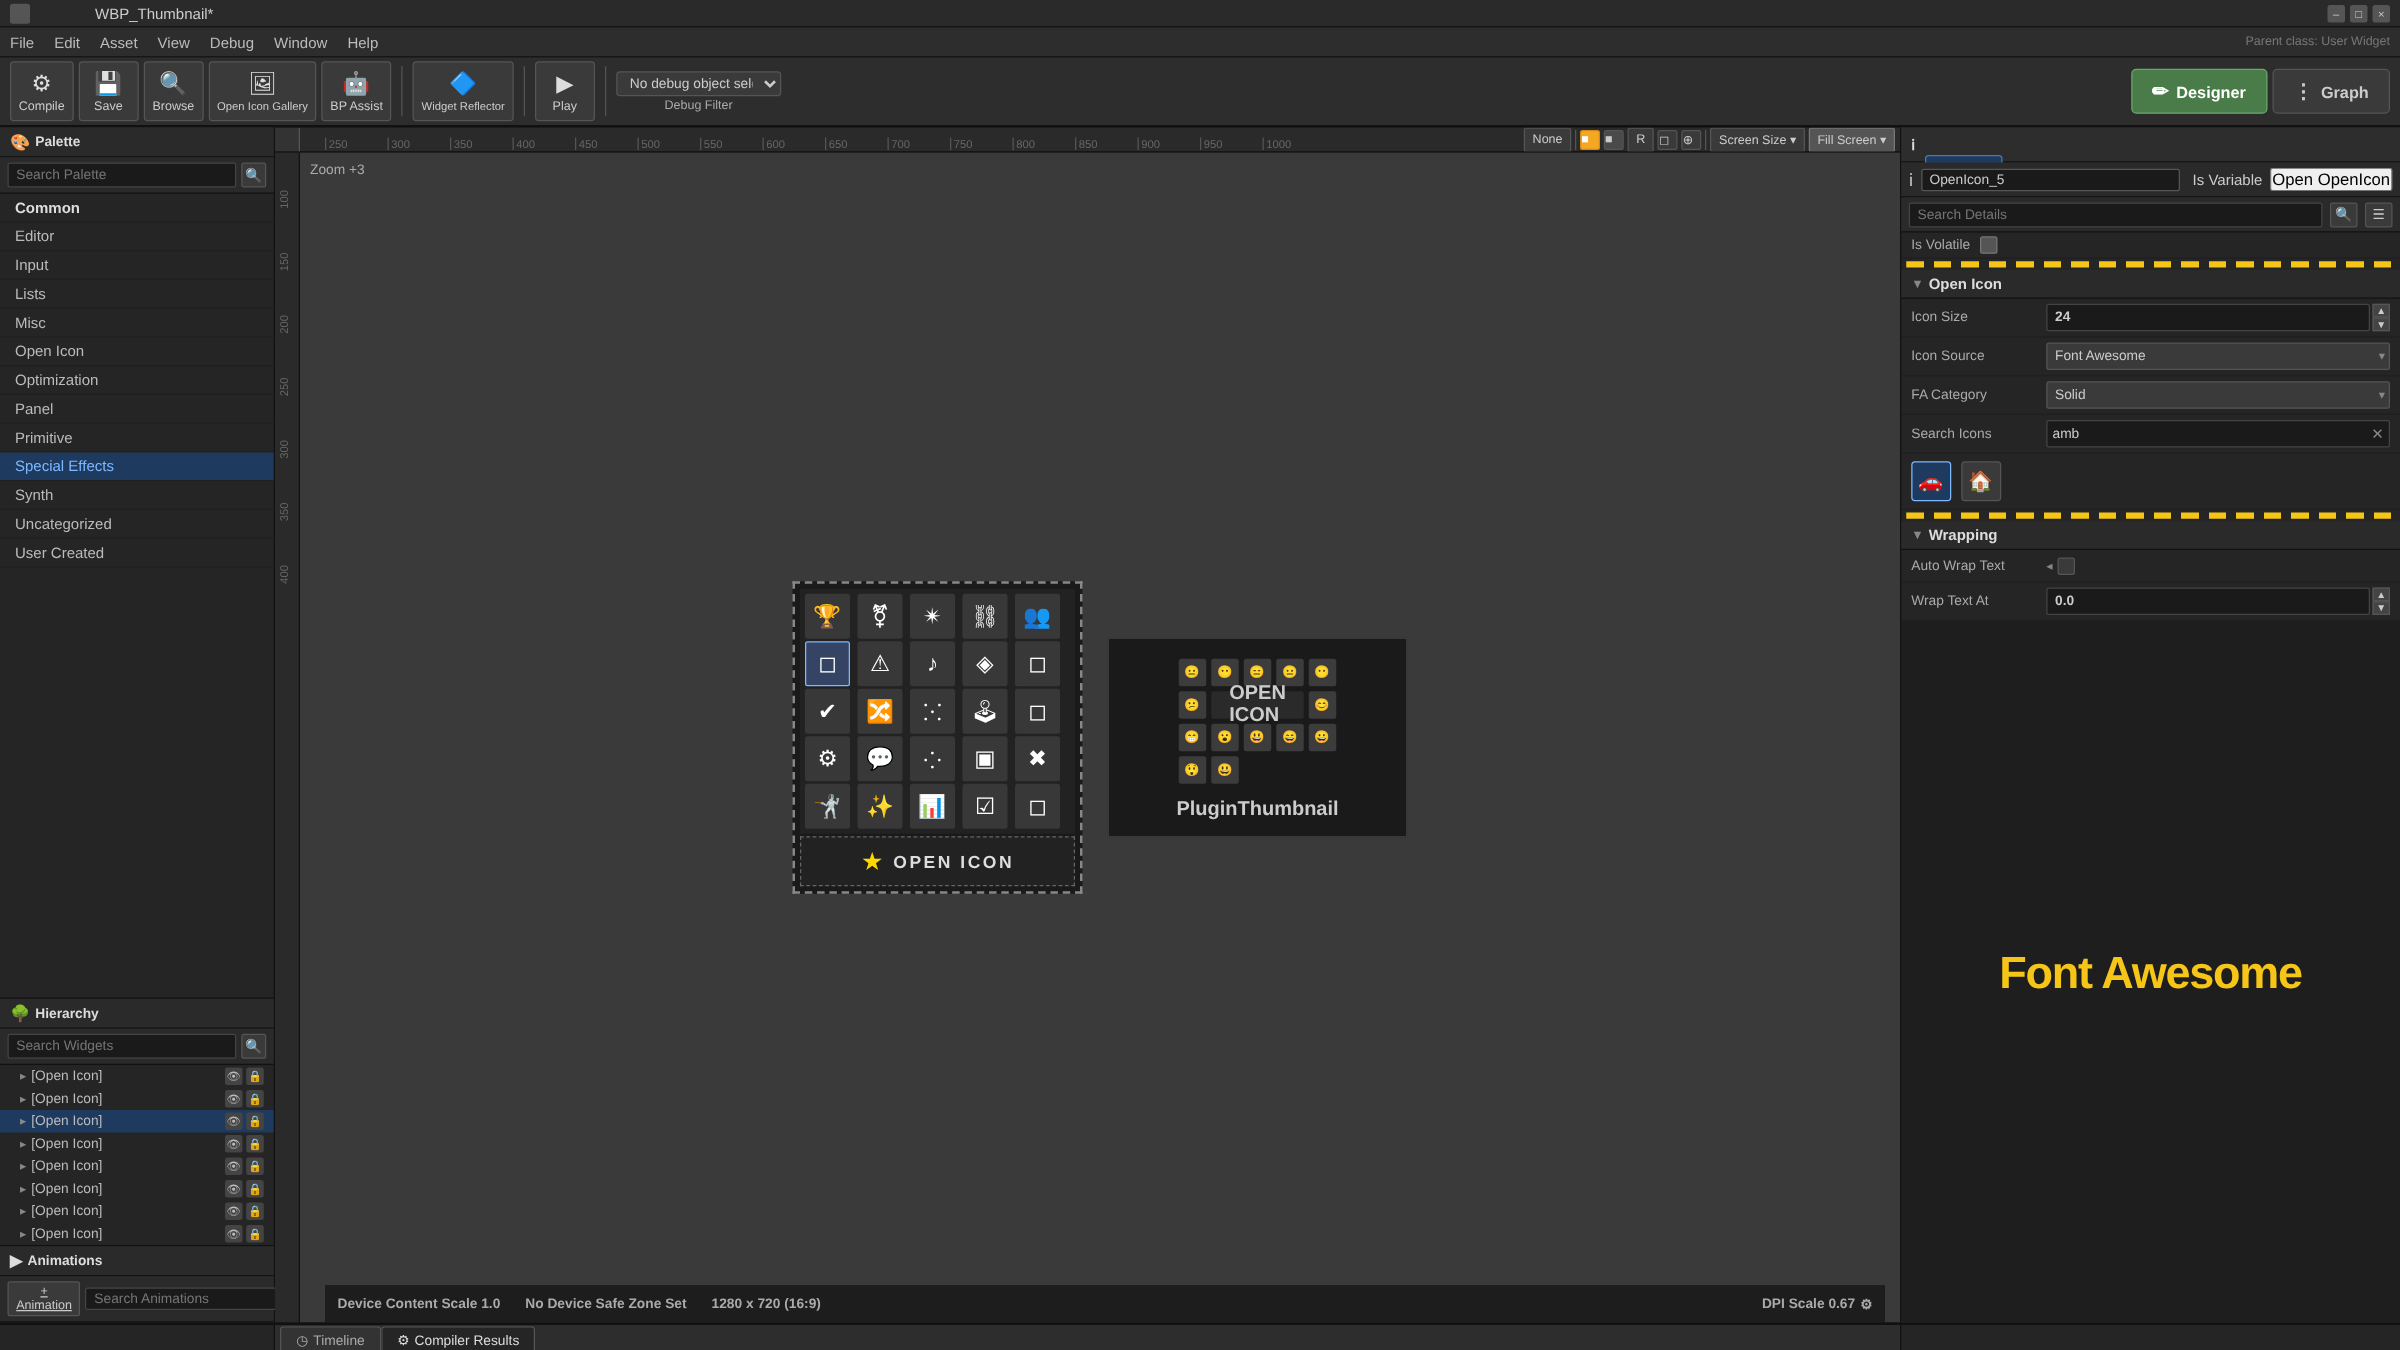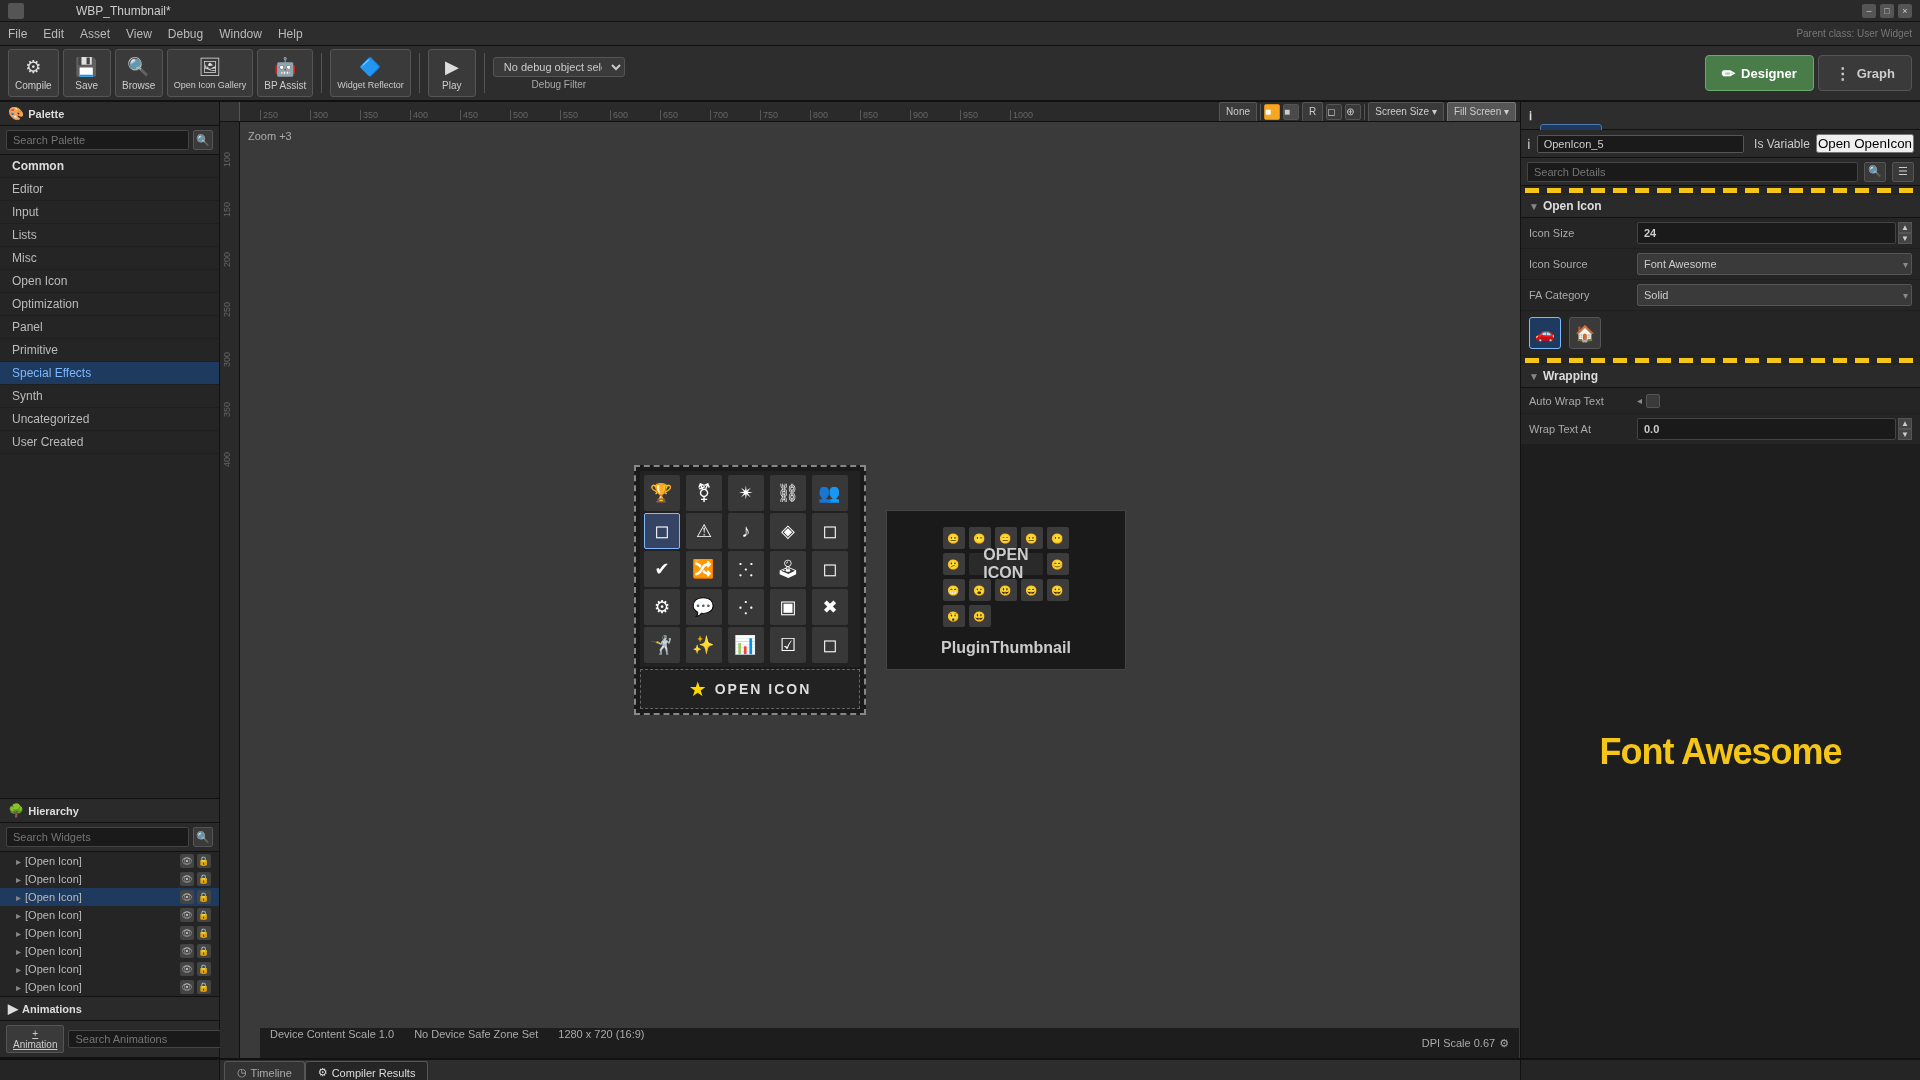--- a/index.html
+++ b/index.html
@@ -391,28 +391,30 @@
       color: #ccc;
       font-size: 16px;
       font-weight: bold;
     }
 
     
     #canvas-info {
       position: absolute;
       bottom: 0;
       left: 20px;
-      right: 1px;
+      right: 12px;
       height: 30px;
       background: rgba(0,0,0,0.5);
       display: flex;
+      align-items: center;
       padding: 0 10px;
       gap: 20px;
       font-size: 11px;
       color: #aaa;
+      font-weight: bold;
     }
     #dpi-scale {
       margin-left: auto;
       display: flex;
       align-items: center;
       gap: 4px;
     }
 
     
     #right-panel {
@@ -1084,20 +1086,24 @@
       </div>
       <button class="open-btn">Open OpenIcon</button>
     </div>
 
     <div class="details-toolbar">
       <input type="text" placeholder="Search Details" style="">
       <div class="dt-btn">🔍</div>
       <div class="dt-btn">☰</div>
     </div>
 
+    <div class="is-volatile-row">
+      <label>Is Volatile</label>
+      <div class="is-volatile-check"></div>
+    </div>
 
     <div style="height:5px;background:repeating-linear-gradient(90deg,#f5c518 0,#f5c518 14px,transparent 14px,transparent 22px);margin:2px 4px;"></div>
 
     <div class="section-header">
       <span class="arrow">▼</span>
       <span>Open Icon</span>
     </div>
 
     <div class="prop-row">
       <span class="prop-label">Icon Size</span>
@@ -1128,20 +1134,27 @@
         <select>
           <option>Solid</option>
           <option>Regular</option>
           <option>Light</option>
           <option>Brands</option>
         </select>
         <span class="chevron">▾</span>
       </div>
     </div>
 
+    <div class="prop-row">
+      <span class="prop-label">Search Icons</span>
+      <div class="search-icons-field">
+        <input type="text" value="amb" style="">
+        <span class="clear-btn">✕</span>
+      </div>
+    </div>
 
     <div class="icon-preview-row">
       <div class="icon-preview-item selected">🚗</div>
       <div class="icon-preview-item">🏠</div>
     </div>
 
     <div style="height:5px;background:repeating-linear-gradient(90deg,#f5c518 0,#f5c518 14px,transparent 14px,transparent 22px);margin:2px 4px;"></div>
 
     <div class="section-header">
       <span class="arrow">▼</span>

